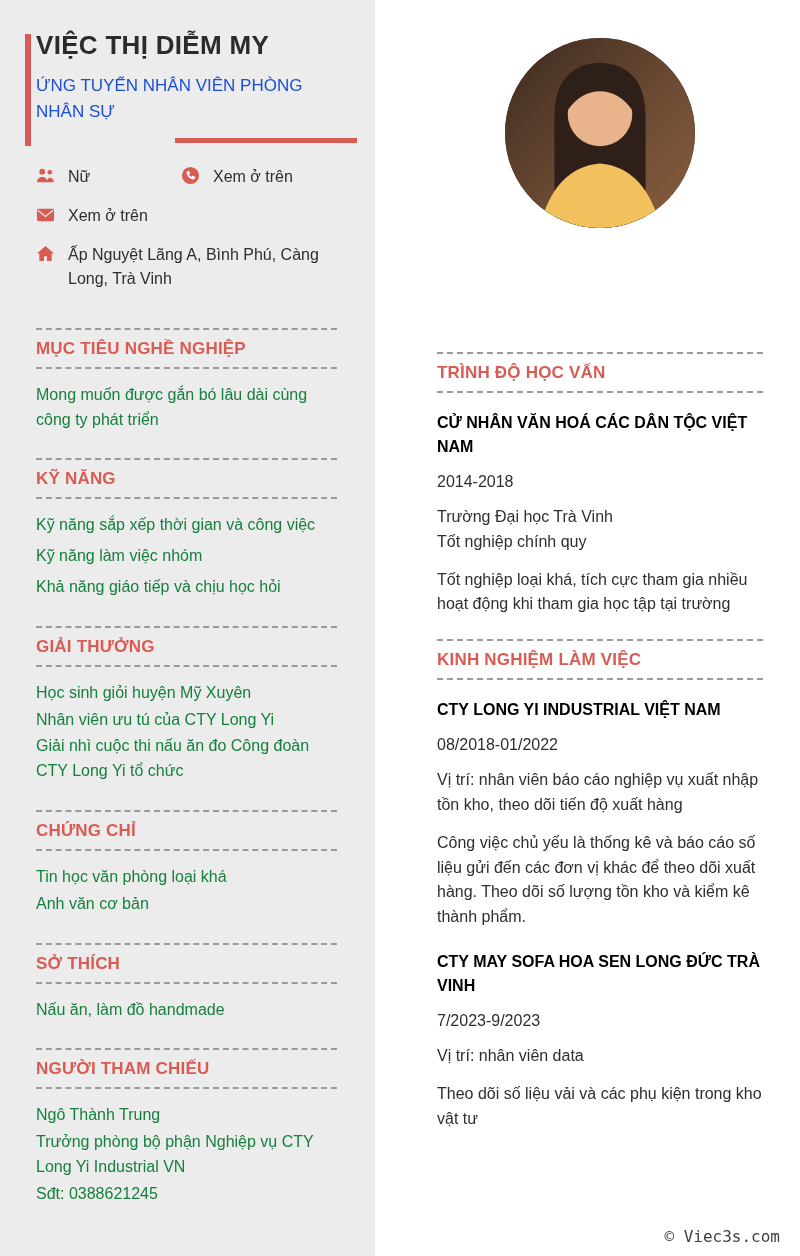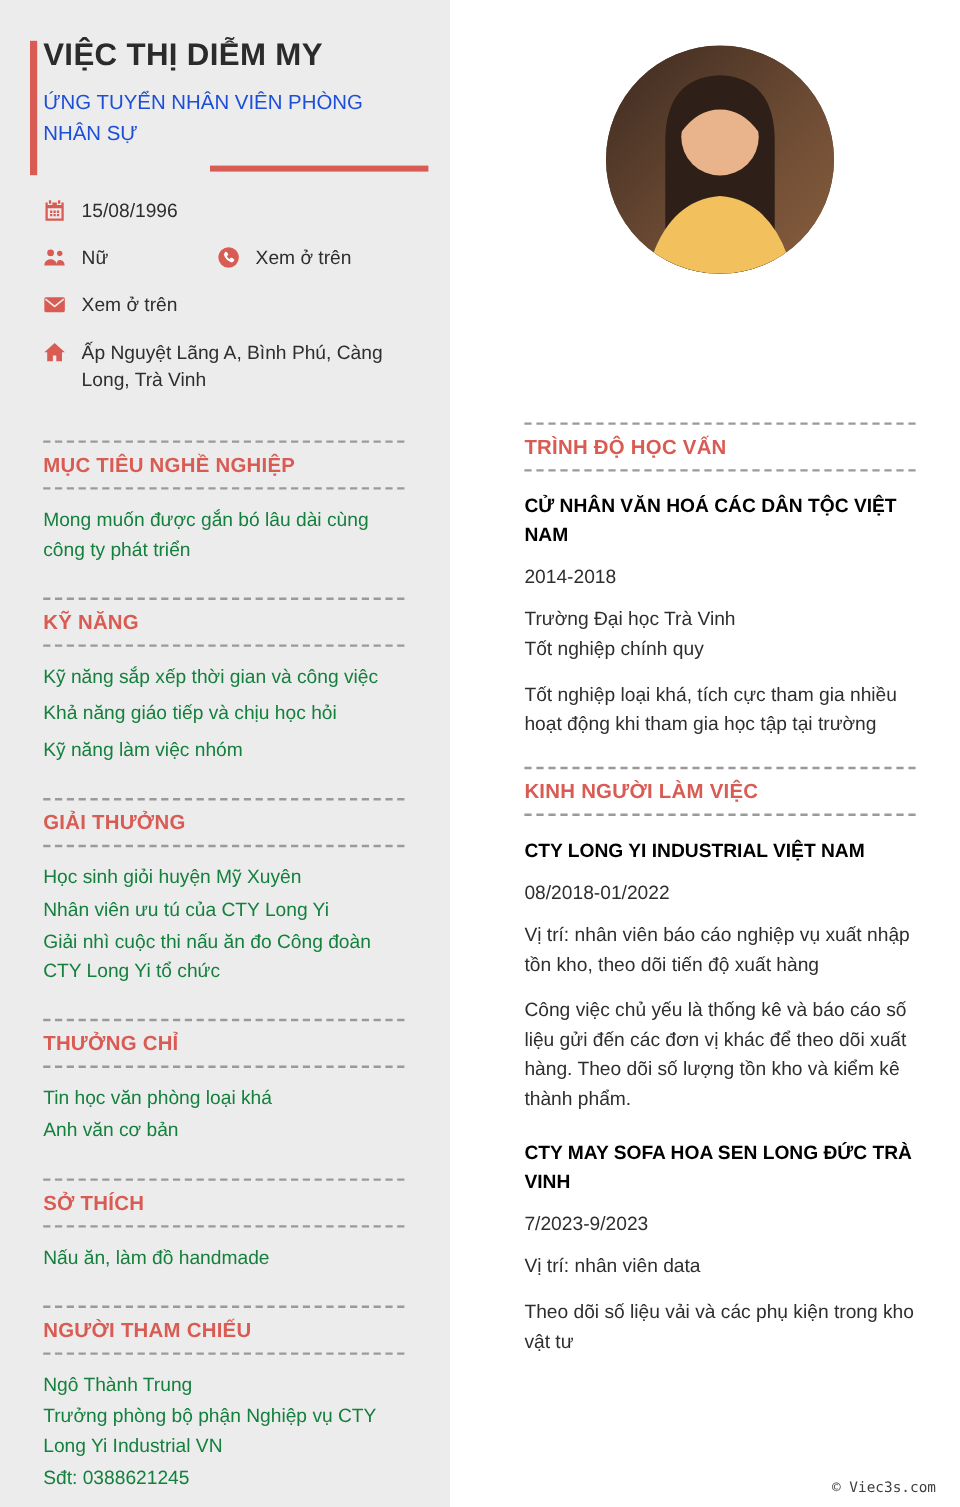--- a/index.html
+++ b/index.html
@@ -58,47 +58,38 @@
 
   .item-title { font-size:16px; font-weight:bold; color:#000000; line-height:1.5; margin-bottom:14px; }
   .item-period { font-size:16px; margin-bottom:14px; }
   .item-text { font-size:16px; line-height:1.55; margin-bottom:13px; }
   .item-text.tight { margin-bottom:0; }
   .group { margin-bottom:13px; }
 
   .footer {
     position:absolute; right:20px; bottom:10px;
     font-family:"DejaVu Sans Mono", monospace;
-    font-size:12px; color:#3f3f3f;
+    font-size:16px; color:#3f3f3f;
   }
 </style>
 </head>
 <body>
 
 <div class="page">
 
   <aside class="left">
 
     <header class="name-block">
       <div class="accent-bar"></div>
       <h1 class="candidate-name">VIỆC THỊ DIỄM MY</h1>
       <h2 class="applied-position">ỨNG TUYỂN NHÂN VIÊN PHÒNG NHÂN SỰ</h2>
       <div class="red-underline"></div>
     </header>
 
     <ul class="contact">
-      <li>
-        <span class="cicon">
-          <svg viewBox="0 0 20 20">
-              <path fill="#d95c54" d="M5 1h2v3H5zM13 1h2v3h-2zM2 3h2v2h4V3h4v2h4V3h2v16H2zM4 8v9h12V8z"></path>
-              <path fill="#d95c54" d="M6 10h2v2H6zM9 10h2v2H9zM12 10h2v2h-2zM6 13h2v2H6zM9 13h2v2H9zM12 13h2v2h-2z"></path>
-            </svg>
-        </span>
-        <span>15/08/1996</span>
-      </li>
       <li class="two-col">
         <span class="col1">
           <span class="cicon">
             <svg viewBox="0 0 20 20">
                 <circle fill="#d95c54" cx="6.5" cy="6" r="3"></circle>
                 <path fill="#d95c54" d="M1 17c0-3.2 2.4-5.4 5.5-5.4S12 13.8 12 17z"></path>
                 <circle fill="#d95c54" cx="14.5" cy="6.5" r="2.4"></circle>
                 <path fill="#d95c54" d="M11.5 16.2c.4-2.6 1.6-3.9 3-3.9 2.4 0 4.3 1.9 4.3 4.7h-7z"></path>
               </svg>
           </span>
@@ -137,36 +128,36 @@
       <h3 class="sec-heading first-heading">MỤC TIÊU NGHỀ NGHIỆP</h3>
       <div class="sec-body">
         <p>Mong muốn được gắn bó lâu dài cùng công ty phát triển</p>
       </div>
     </section>
 
     <section>
       <h3 class="sec-heading">KỸ NĂNG</h3>
       <div class="sec-body">
         <p>Kỹ năng sắp xếp thời gian và công việc</p>
+        <p>Kỹ năng làm việc nhóm</p>
         <p>Khả năng giáo tiếp và chịu học hỏi</p>
-        <p>Kỹ năng làm việc nhóm</p>
       </div>
     </section>
 
     <section>
       <h3 class="sec-heading">GIẢI THƯỞNG</h3>
       <div class="sec-body">
         <p class="tight">Học sinh giỏi huyện Mỹ Xuyên</p>
         <p class="tight">Nhân viên ưu tú của CTY Long Yi</p>
         <p class="tight">Giải nhì cuộc thi nấu ăn đo Công đoàn CTY Long Yi tổ chức</p>
       </div>
     </section>
 
     <section>
-      <h3 class="sec-heading">THƯỞNG CHỈ</h3>
+      <h3 class="sec-heading">CHỨNG CHỈ</h3>
       <div class="sec-body">
         <p class="tight">Tin học văn phòng loại khá</p>
         <p class="tight">Anh văn cơ bản</p>
       </div>
     </section>
 
     <section>
       <h3 class="sec-heading">SỞ THÍCH</h3>
       <div class="sec-body">
         <p>Nấu ăn, làm đồ handmade</p>
@@ -210,21 +201,21 @@
       <p class="item-title">CỬ NHÂN VĂN HOÁ CÁC DÂN TỘC VIỆT NAM</p>
       <p class="item-period">2014-2018</p>
       <div class="group">
         <p class="item-text tight">Trường Đại học Trà Vinh</p>
         <p class="item-text tight">Tốt nghiệp chính quy</p>
       </div>
       <p class="item-text">Tốt nghiệp loại khá, tích cực tham gia nhiều hoạt động khi tham gia học tập tại trường</p>
     </section>
 
     <section>
-      <h3 class="sec-heading exp-heading">KINH NGƯỜI LÀM VIỆC</h3>
+      <h3 class="sec-heading exp-heading">KINH NGHIỆM LÀM VIỆC</h3>
 
       <div class="job">
         <p class="item-title">CTY LONG YI INDUSTRIAL VIỆT NAM</p>
         <p class="item-period">08/2018-01/2022</p>
         <p class="item-text">Vị trí: nhân viên báo cáo nghiệp vụ xuất nhập tồn kho, theo dõi tiến độ xuất hàng</p>
         <p class="item-text">Công việc chủ yếu là thống kê và báo cáo số liệu gửi đến các đơn vị khác để theo dõi xuất hàng. Theo dõi số lượng tồn kho và kiểm kê thành phẩm.</p>
       </div>
 
       <div class="job">
         <p class="item-title" style="margin-top:20px;">CTY MAY SOFA HOA SEN LONG ĐỨC TRÀ VINH</p>

